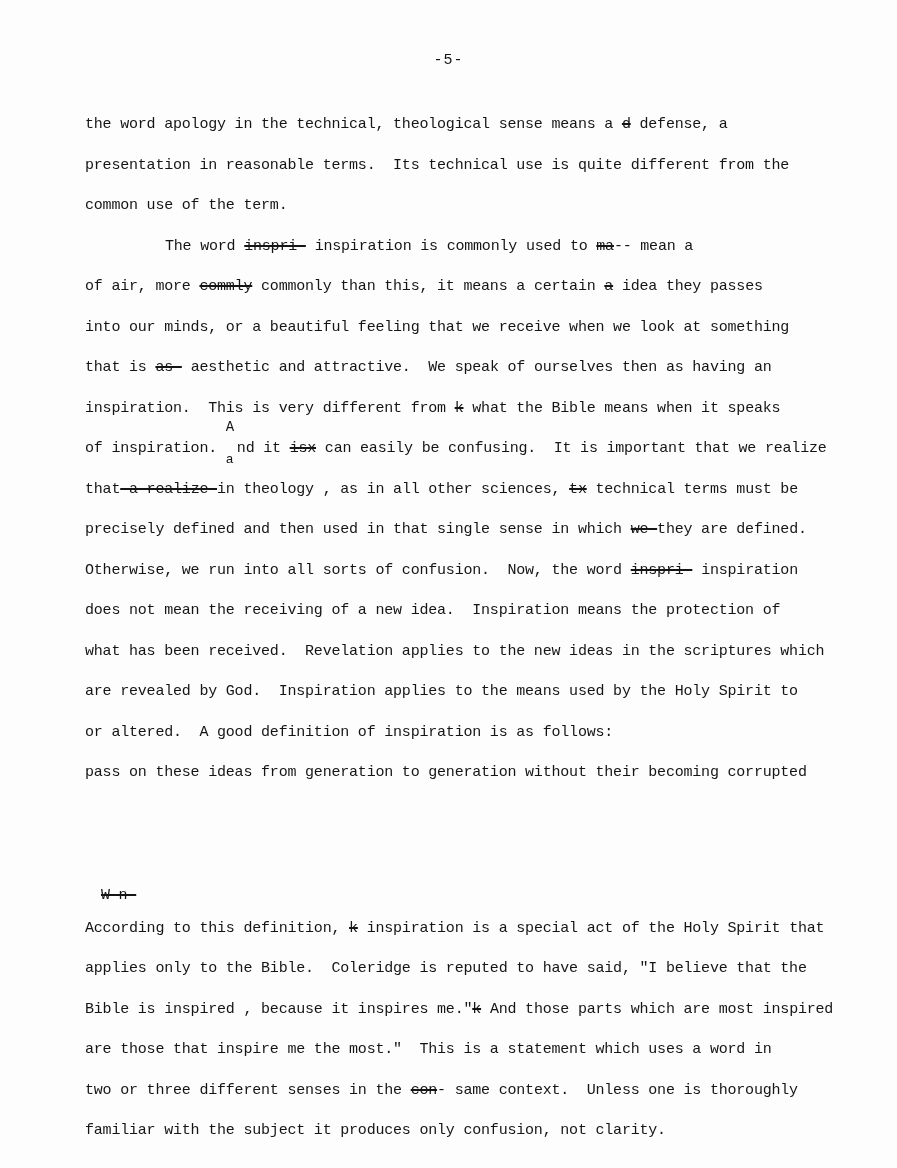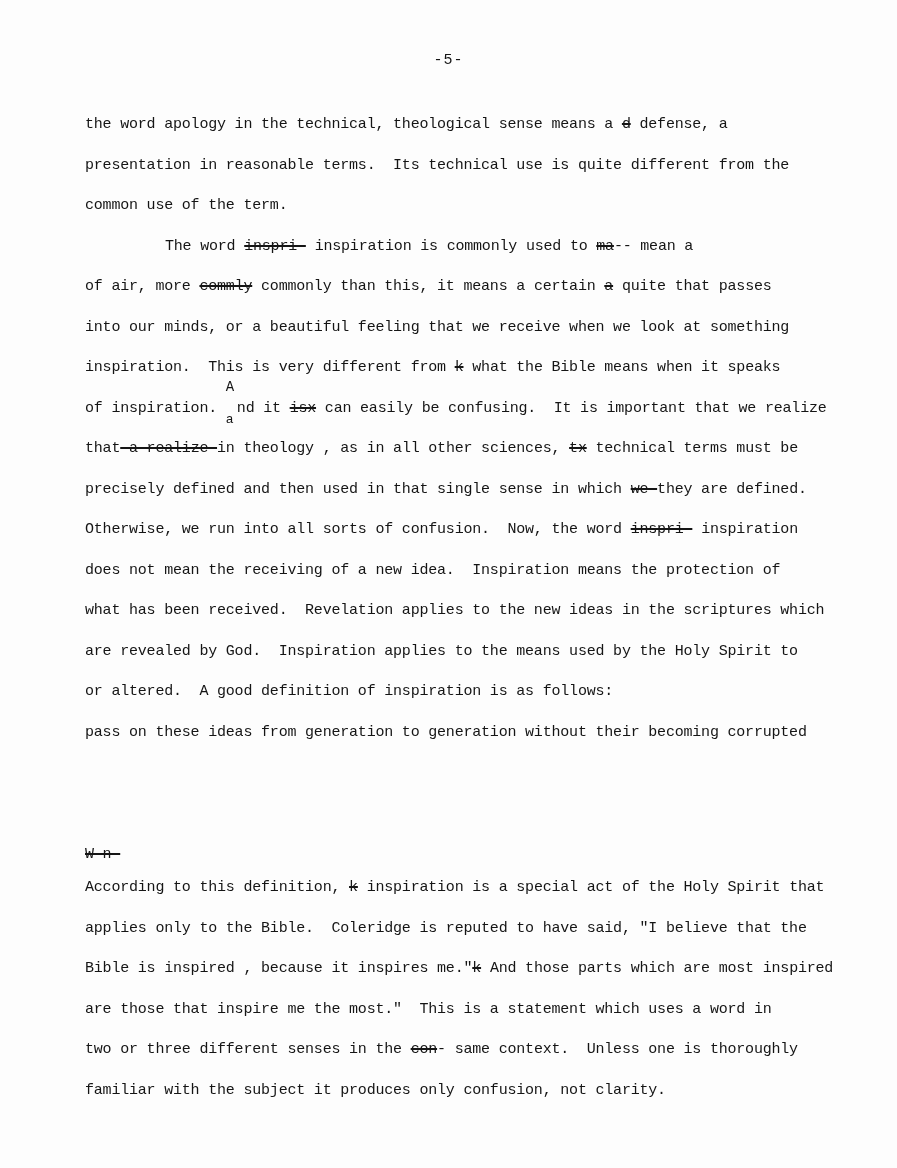--- a/index.html
+++ b/index.html
@@ -27,21 +27,21 @@
     line-height:40.5px;
     letter-spacing:-0.2px;
   }
   .line.indent{padding-left:80px;}
   .seg{}
   .seg.strike{
     text-decoration:line-through;
     text-decoration-thickness:1.5px;
   }
   #block-wn-line{margin-top:88px;}
-  #block-wn-line .line{line-height:27px;}
+  #block-wn-line .line{line-height:27px;margin-left:16px;}
   .seg-stack{
     display:inline-block;
     position:relative;
     width:11px;
     height:1px;
     vertical-align:baseline;
   }
   .seg-stack .above{
     position:absolute;left:0;top:-31px;
     font-size:14px;line-height:14px;
@@ -57,22 +57,23 @@
 <div class="pagenum">-5-</div>
 
 <div id="doc">
     <div class="block" id="block-paragraph-1">
       <div class="line"><span class="seg">the word apology in the technical, theological sense means a </span><span class="seg strike">d</span><span class="seg"> defense, a</span></div>
       <div class="line"><span class="seg">presentation in reasonable terms.  Its technical use is quite different from the</span></div>
       <div class="line"><span class="seg">common use of the term.</span></div>
     </div>
     <div class="block" id="block-paragraph-2">
       <div class="line indent"><span class="seg">The word </span><span class="seg strike">inspri-</span><span class="seg"> inspiration is commonly used to </span><span class="seg strike">ma</span><span class="seg">-- mean a</span></div>
-      <div class="line"><span class="seg">of air, more </span><span class="seg strike">commly</span><span class="seg"> commonly than this, it means a certain </span><span class="seg strike">a</span><span class="seg"> quite that passes</span></div>
+      <div class="line"><span class="seg">of air, more </span><span class="seg strike">commly</span><span class="seg"> commonly than this, it means a certain </span><span class="seg strike">a</span><span class="seg"> idea they passes</span></div>
       <div class="line"><span class="seg">into our minds, or a beautiful feeling that we receive when we look at something</span></div>
+      <div class="line"><span class="seg">that is </span><span class="seg strike">as-</span><span class="seg"> aesthetic and attractive.  We speak of ourselves then as having an</span></div>
       <div class="line"><span class="seg">inspiration.  This is very different from </span><span class="seg strike">k</span><span class="seg"> what the Bible means when it speaks</span></div>
       <div class="line"><span class="seg">of inspiration. </span><span class="seg-stack"><span class="above">A</span><span class="below">a</span></span><span class="seg">nd it </span><span class="seg strike">isx</span><span class="seg"> can easily be confusing.  It is important that we realize</span></div>
       <div class="line"><span class="seg">that</span><span class="seg strike"> a realize </span><span class="seg">in theology , as in all other sciences, </span><span class="seg strike">tx</span><span class="seg"> technical terms must be</span></div>
       <div class="line"><span class="seg">precisely defined and then used in that single sense in which </span><span class="seg strike">we </span><span class="seg">they are defined.</span></div>
       <div class="line"><span class="seg">Otherwise, we run into all sorts of confusion.  Now, the word </span><span class="seg strike">inspri-</span><span class="seg"> inspiration</span></div>
       <div class="line"><span class="seg">does not mean the receiving of a new idea.  Inspiration means the protection of</span></div>
       <div class="line"><span class="seg">what has been received.  Revelation applies to the new ideas in the scriptures which</span></div>
       <div class="line"><span class="seg">are revealed by God.  Inspiration applies to the means used by the Holy Spirit to</span></div>
       <div class="line"><span class="seg">or altered.  A good definition of inspiration is as follows:</span></div>
       <div class="line"><span class="seg">pass on these ideas from generation to generation without their becoming corrupted</span></div>

